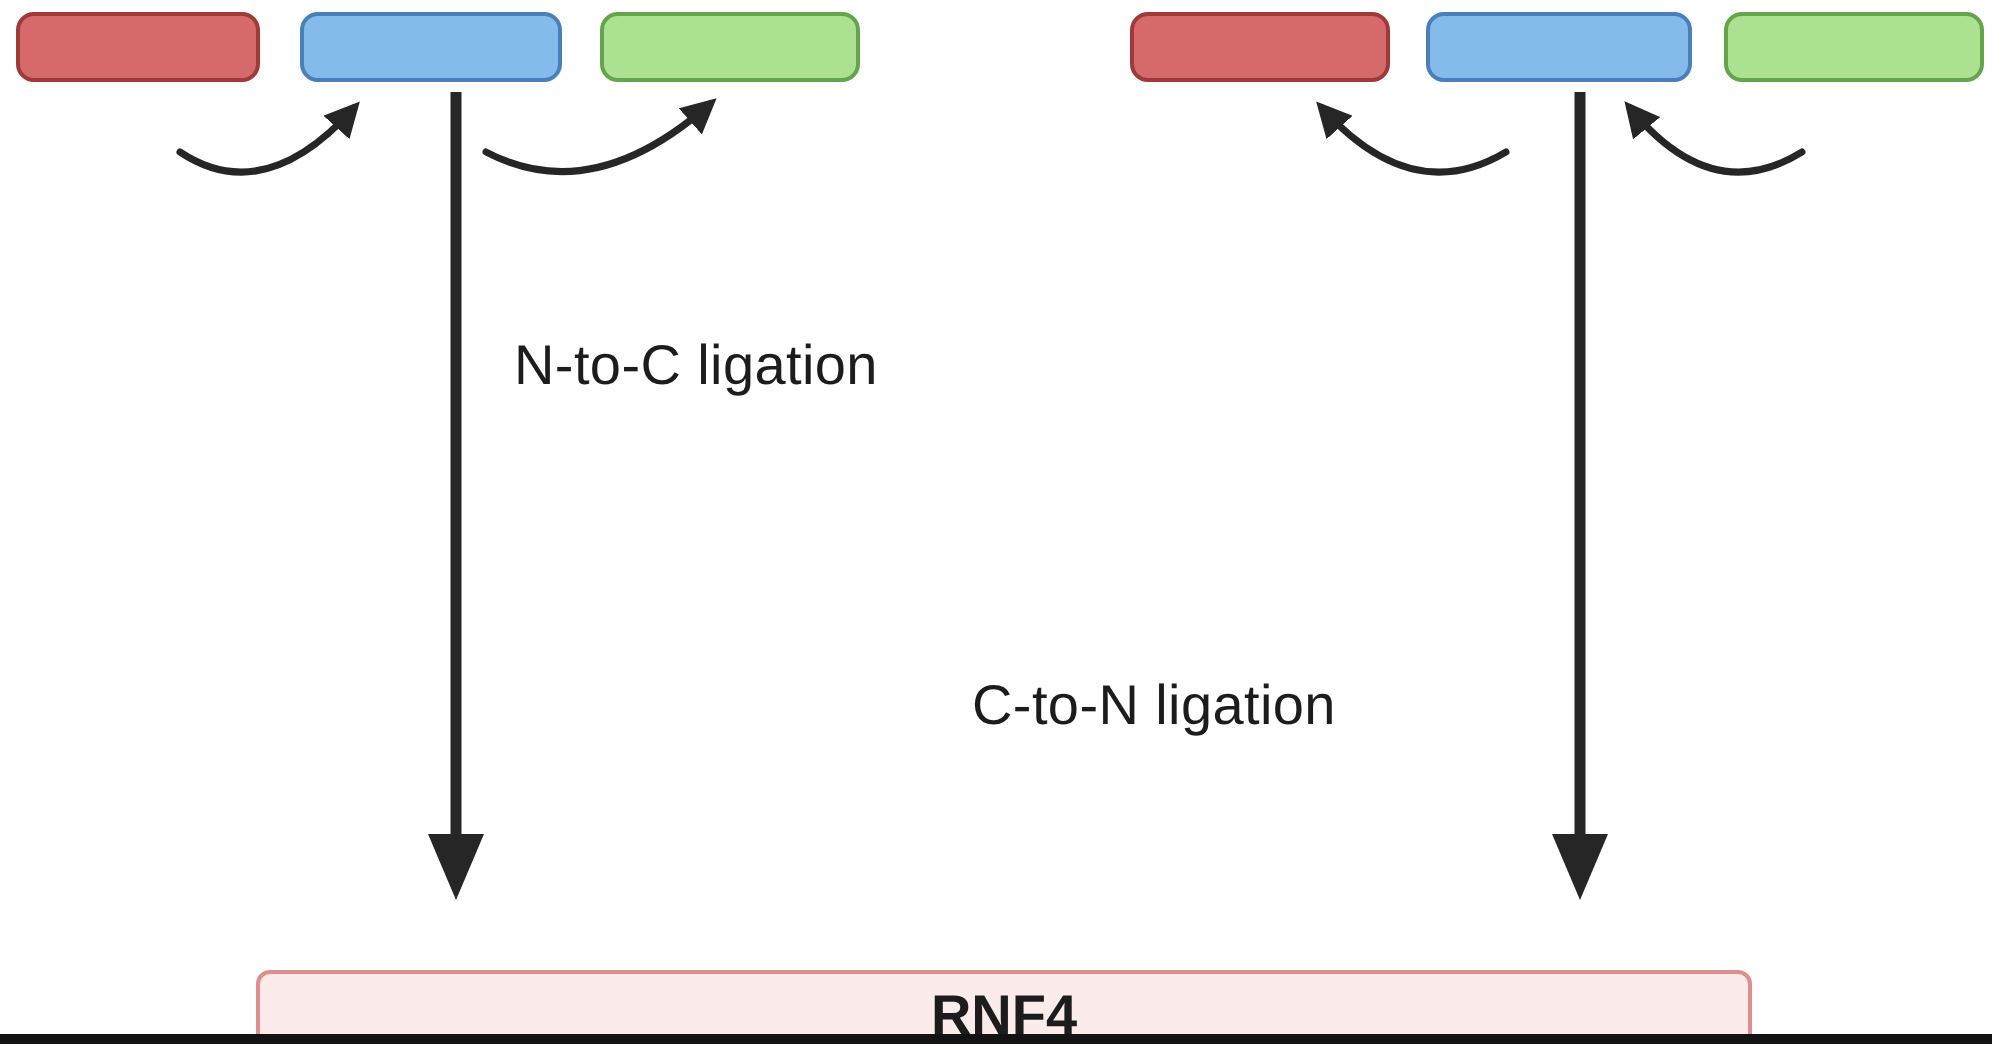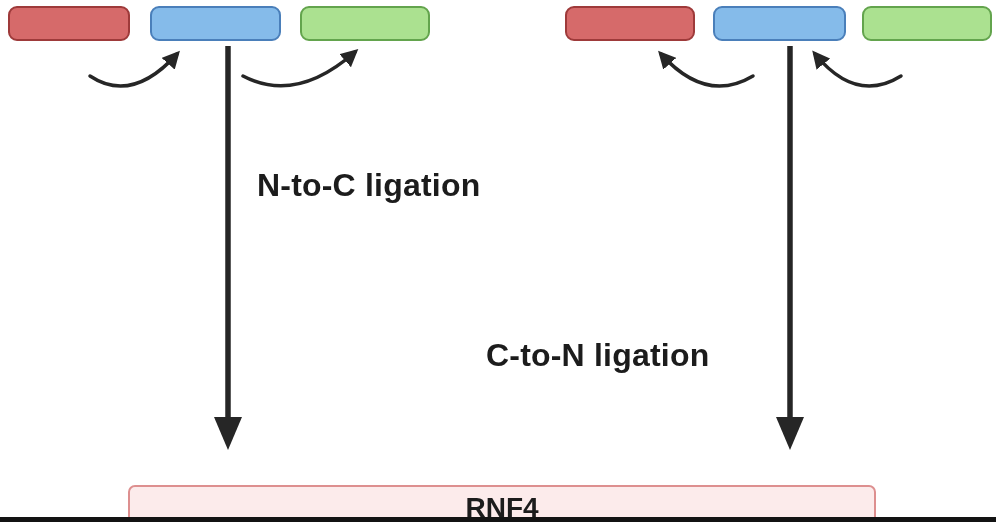--- a/index.html
+++ b/index.html
@@ -31,22 +31,22 @@
   .overlay {
     position: absolute;
     left: 0; top: 0;
     width: 996px;
     height: 522px;
     pointer-events: none;
   }
 
   .ligation-label {
     position: absolute;
-    font-size: 32px;
-    font-weight: bold;
+    font-size: 28px;
+    font-weight: normal;
     color: #1c1c1c;
     white-space: nowrap;
     letter-spacing: 0.2px;
   }
   .label-n-to-c { left: 257px; top: 167px; }
   .label-c-to-n { left: 486px; top: 337px; text-align: right; }
 
   .product {
     position: absolute;
     left: 128px;

